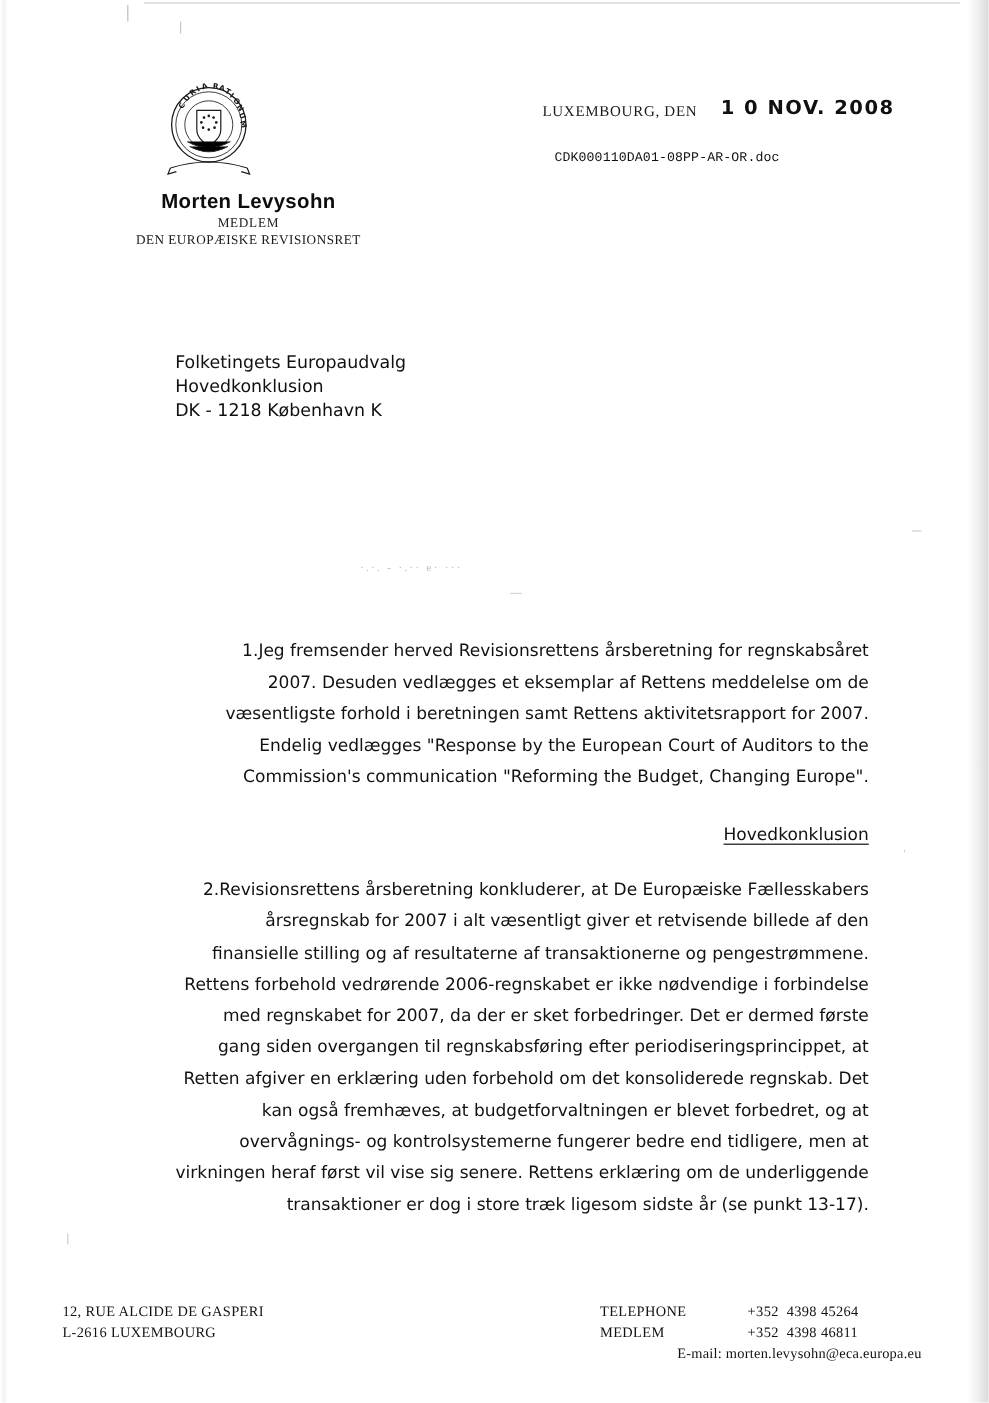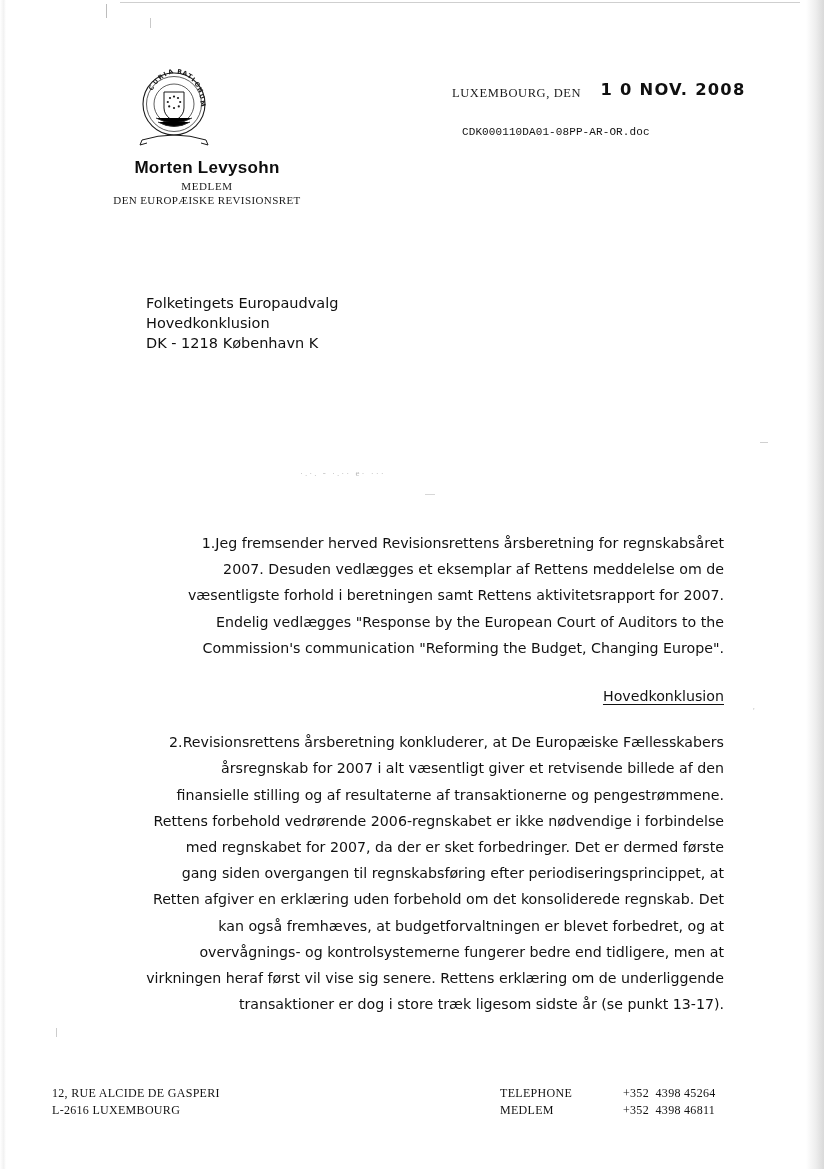--- a/index.html
+++ b/index.html
@@ -335,15 +335,16 @@
 
   <div class="footer-right">
     <div class="fr-row">
       <span class="fr-label">TELEPHONE</span>
       <span class="fr-value">+352  4398 45264</span>
     </div>
     <div class="fr-row">
       <span class="fr-label">MEDLEM</span>
       <span class="fr-value">+352  4398 46811</span>
     </div>
+    <div class="fr-email">E-mail: morten.levysohn@eca.europa.eu</div>
   </div>
 
 </div>
 
 </body></html>

